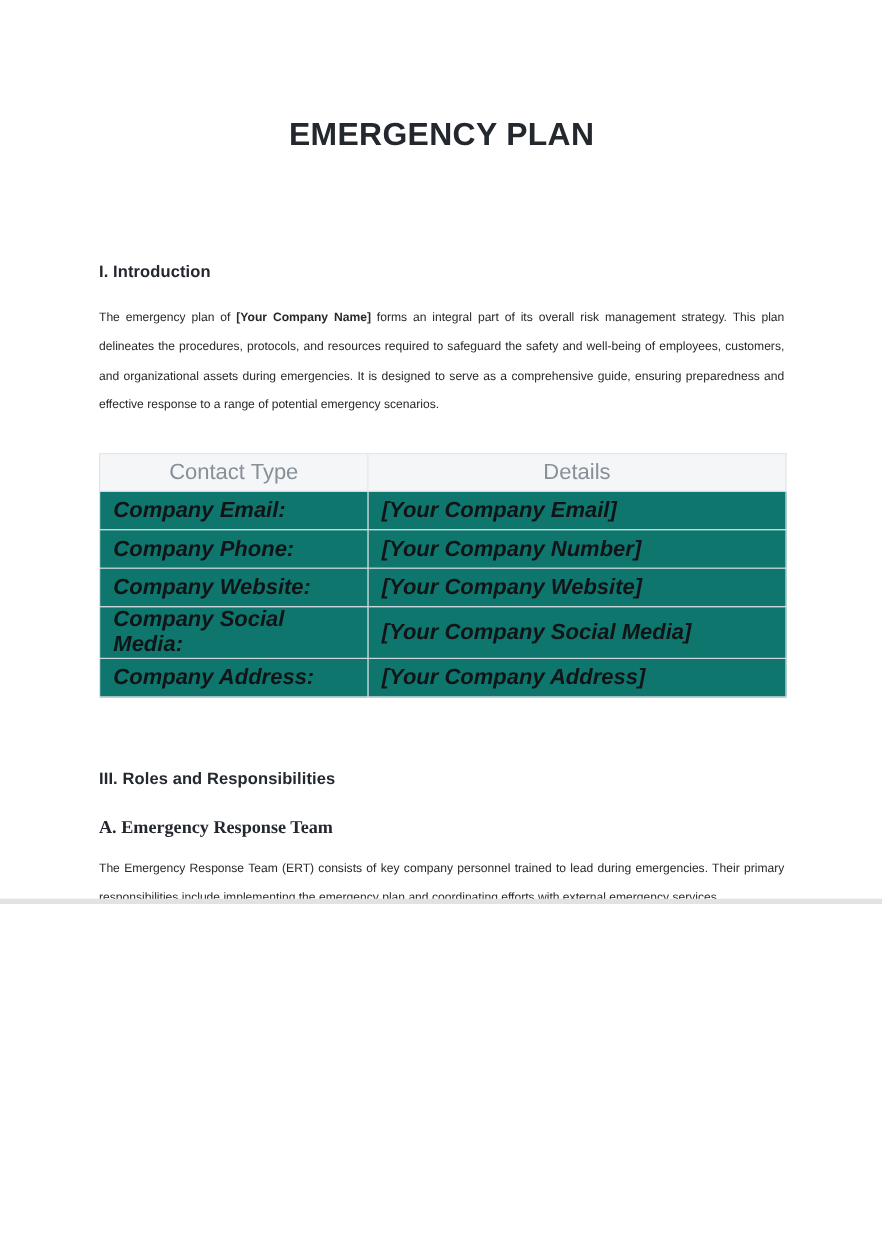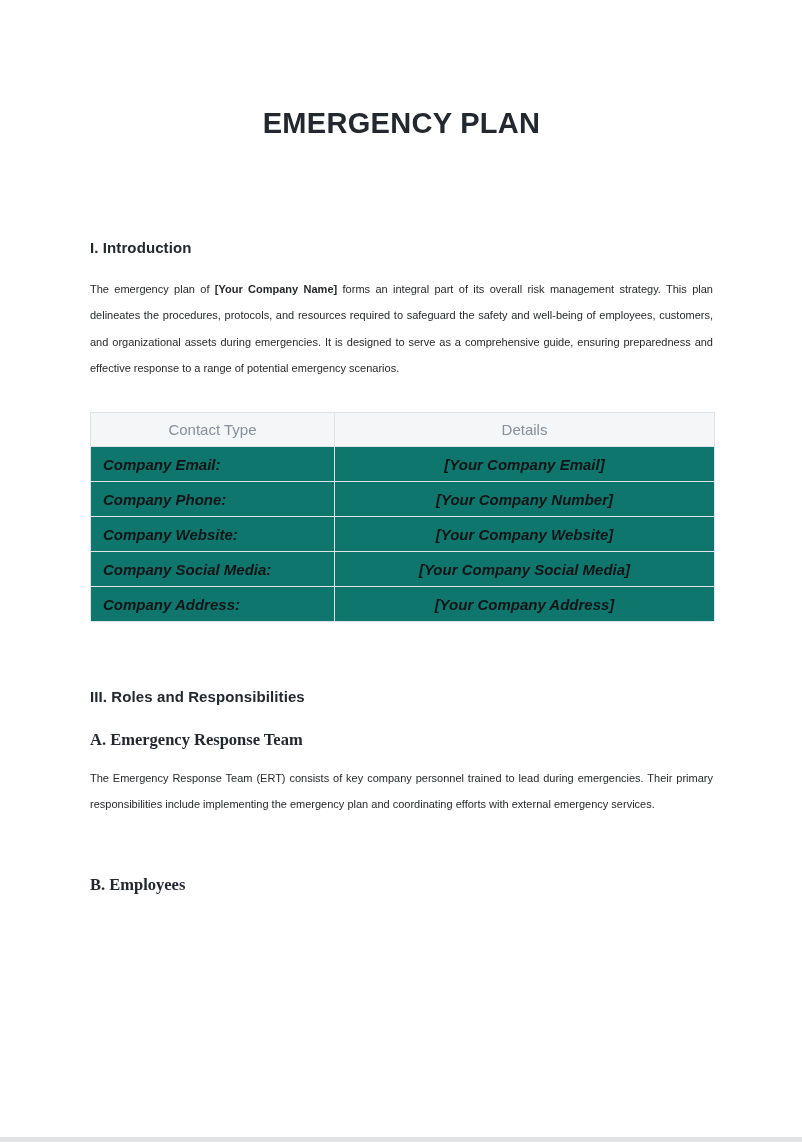--- a/index.html
+++ b/index.html
@@ -1,19 +1,19 @@
 <!DOCTYPE html>
 <html><head>
 <meta charset="utf-8">
 <style>
   html, body { margin: 0; padding: 0; background: #ffffff; }
   .page {
     position: relative;
     width: 802px;
-    height: 1142px;
+    height: 822px;
     background: #ffffff;
     font-family: "Liberation Sans", sans-serif;
     overflow: hidden;
   }
   .content {
     position: absolute;
     left: 90px;
     top: 0;
     width: 623px;
   }
@@ -55,40 +55,40 @@
   p.body-text .bold { font-weight: 700; }
   table.contact-table {
     margin: 31px 0 0 0;
     width: 625px;
     border-collapse: collapse;
     table-layout: fixed;
   }
   table.contact-table th,
   table.contact-table td {
     border: 1px solid #e0e3e7;
-    font-size: 15px;
+    font-size: 20px;
     padding: 0 12px;
   }
   table.contact-table th {
     height: 33px;
     background: #f5f6f8;
     color: #878f99;
     font-weight: 400;
     text-align: center;
   }
   table.contact-table th.col-type { width: 219px; }
   table.contact-table td {
     height: 34px;
     color: #111417;
     font-weight: 700;
     background: #0f766e;
     font-style: italic;
   }
   table.contact-table td.cell-type { text-align: left; }
-  table.contact-table td.cell-details { text-align: center; }
+  table.contact-table td.cell-details { }
   .page-bottom-edge {
     position: absolute;
     left: 0;
     right: 0;
     bottom: 0;
     height: 5px;
     background: #e1e2e4;
   }
 </style>
 </head>

